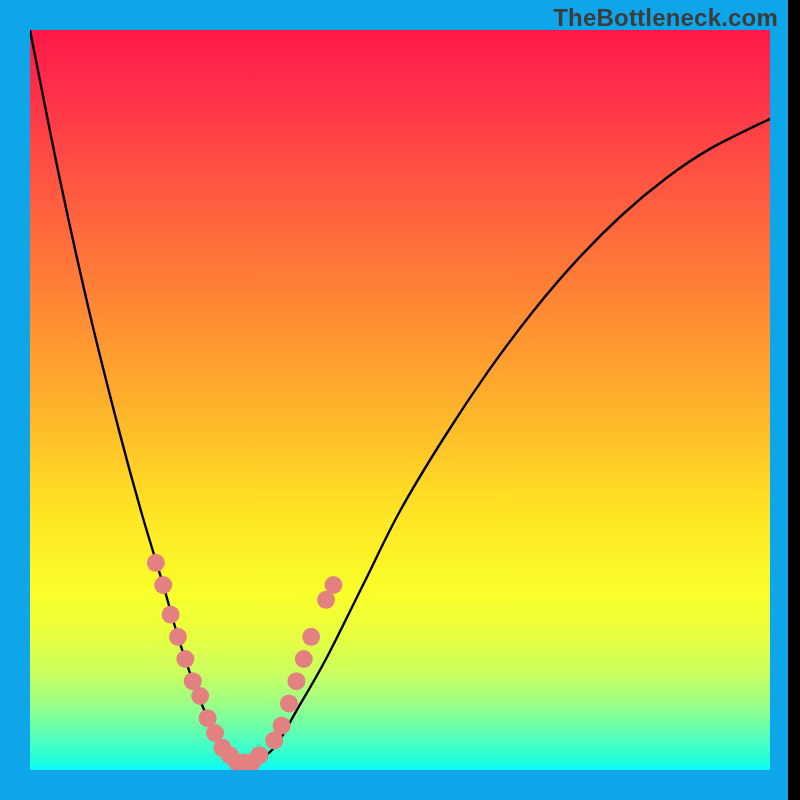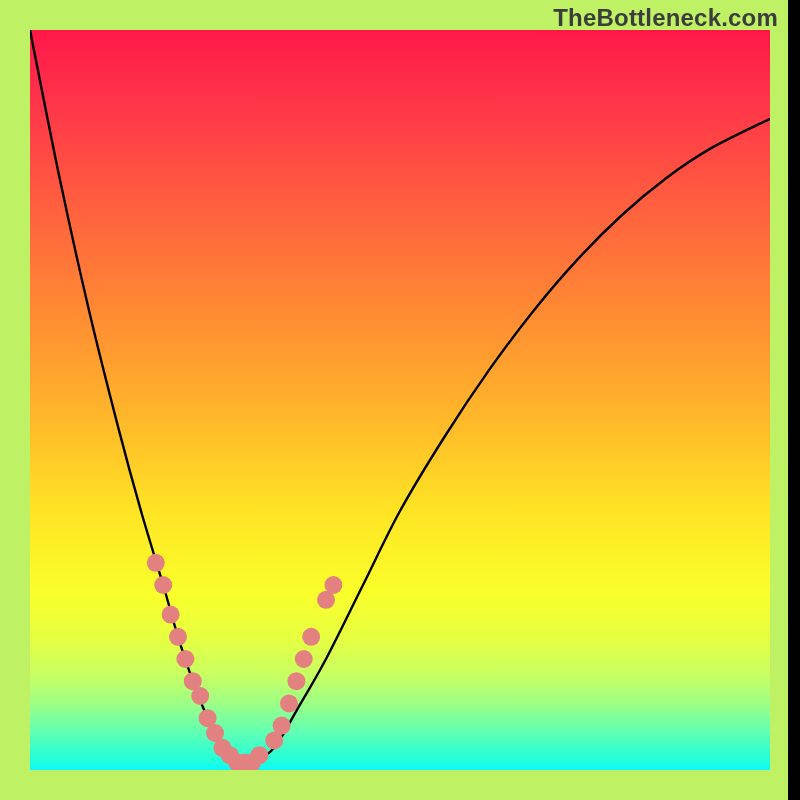--- a/index.html
+++ b/index.html
@@ -8,21 +8,21 @@
     width: 800px;
     height: 800px;
     overflow: hidden;
     background: #000;
     font-family: Arial, Helvetica, sans-serif;
   }
   .frame {
     position: relative;
     width: 788px;
     height: 800px;
-    background: #bef264;
+    background: #0ea5e9;
   }
   .plot-area {
     position: absolute;
     left: 30px;
     top: 30px;
     width: 740px;
     height: 740px;
     overflow: hidden;
   }
   .gradient-bg {

